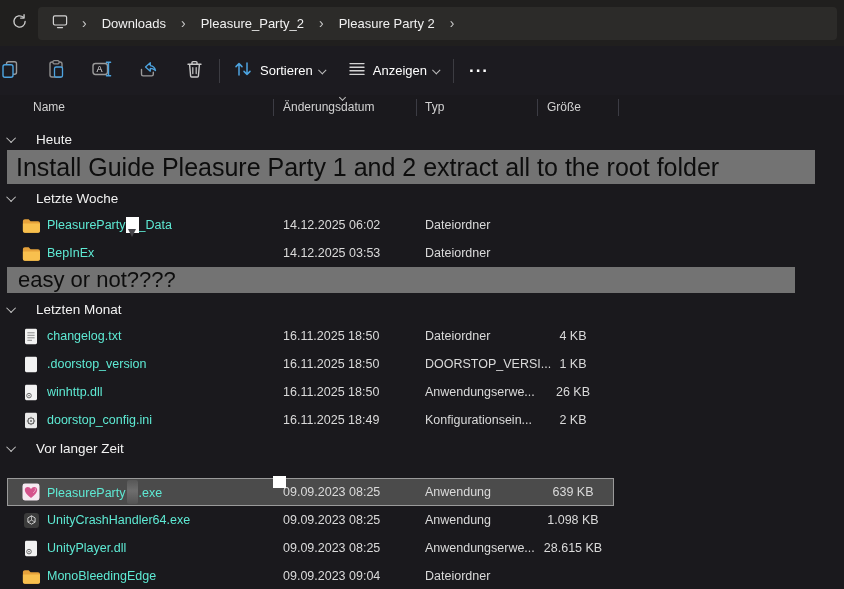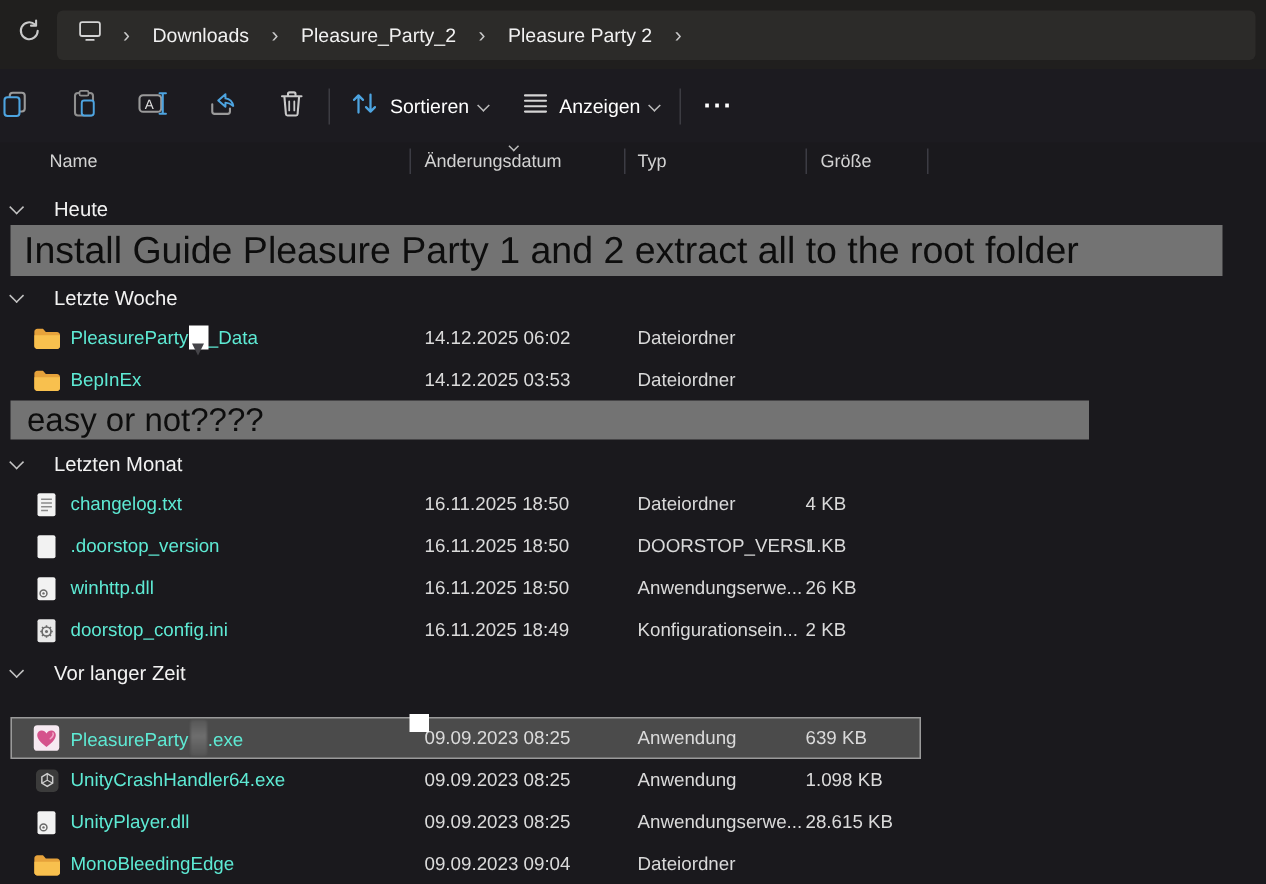--- a/index.html
+++ b/index.html
@@ -32,31 +32,31 @@
   .colheader { height:25px; position:relative; font-size:12px; color:#d2d2d2;padding-left:16px; }
   .col-label { position:absolute; top:5px; cursor:pointer; }
   .col-sep { position:absolute; top:4px; width:1px; height:17px; background:#3c3c44; }
   .sort-ind { position:absolute; left:340px; top:0px; width:5px; height:5px; border-left:1.2px solid #bdbdbd; border-bottom:1.2px solid #bdbdbd; transform:rotate(-45deg); }
   
   .content { padding-top:9px; }
   .sec-header { height:20px; display:flex; align-items:center; gap:20px; padding-left:9px; font-size:13.5px; color:#f2f2f2; cursor:pointer; }
   .sec-cv { width:7px; height:7px; border-left:1.4px solid #c4c4c4; border-bottom:1.4px solid #c4c4c4; transform:rotate(-45deg) translateY(-2px); }
   .banner { background:#737373; color:#0d0d0d; margin-left:7px; display:flex; align-items:center; overflow:hidden; white-space:nowrap; }
   .banner1 { width:808px; height:34px; font-size:25px; padding-left:9px; margin-top:1px; }
-  .banner2 { width:719px; height:26px; font-size:22px; padding-left:11px; }
+  .banner2 { width:788px; height:26px; font-size:22px; padding-left:11px; }
   .file-row {
     position:relative; margin-left:7px; width:607px; height:28px;
     display:grid; grid-template-columns:276px 142px 112px 77px; align-items:center;
     font-size:12.5px; cursor:default;
   }
   .file-row.selected { background:#4b4b4b; outline:1px solid #9a9a9a; outline-offset:-1px;margin-top:20px; }
   .name-cell { display:flex; align-items:center; gap:7px; padding-left:15px; white-space:nowrap; overflow:visible; }
   .fname { color:#5eead4; }
   .cell-dim { color:#dadada; }
-  .size-cell { text-align:left; padding-right:5px; color:#dadada; }
+  .size-cell { text-align:center; padding-right:5px; color:#dadada; }
   .mt1{margin-top:4px}.mt2{margin-top:2px}.mt3{margin-top:3px}.mt4{margin-top:4px}.mt6{margin-top:6px}
   .icon17 { width:18px; height:18px; display:flex; align-items:center; justify-content:center; flex:0 0 18px; }
   
   .censor-white { display:inline-block; position:relative; width:13px; height:16px; background:#ffffff; vertical-align:-4px; margin:0 0px; }
   .censor-tail { position:absolute; left:2px; bottom:-4px; width:0; height:0; border-left:4px solid transparent; border-right:4px solid transparent; border-top:8px solid #454449; }
   .censor-smudge { display:inline-block; width:11px; height:24px; margin:0 1px; vertical-align:-7px;
     background:linear-gradient(180deg,#575757,#6e6e6e 45%,#545454); filter:blur(0.7px); border-radius:2px; }
   .white-square { position:absolute; left:273px; top:476px; width:13px; height:12px; background:#ffffff; z-index:6; }
 </style>
 </head>

